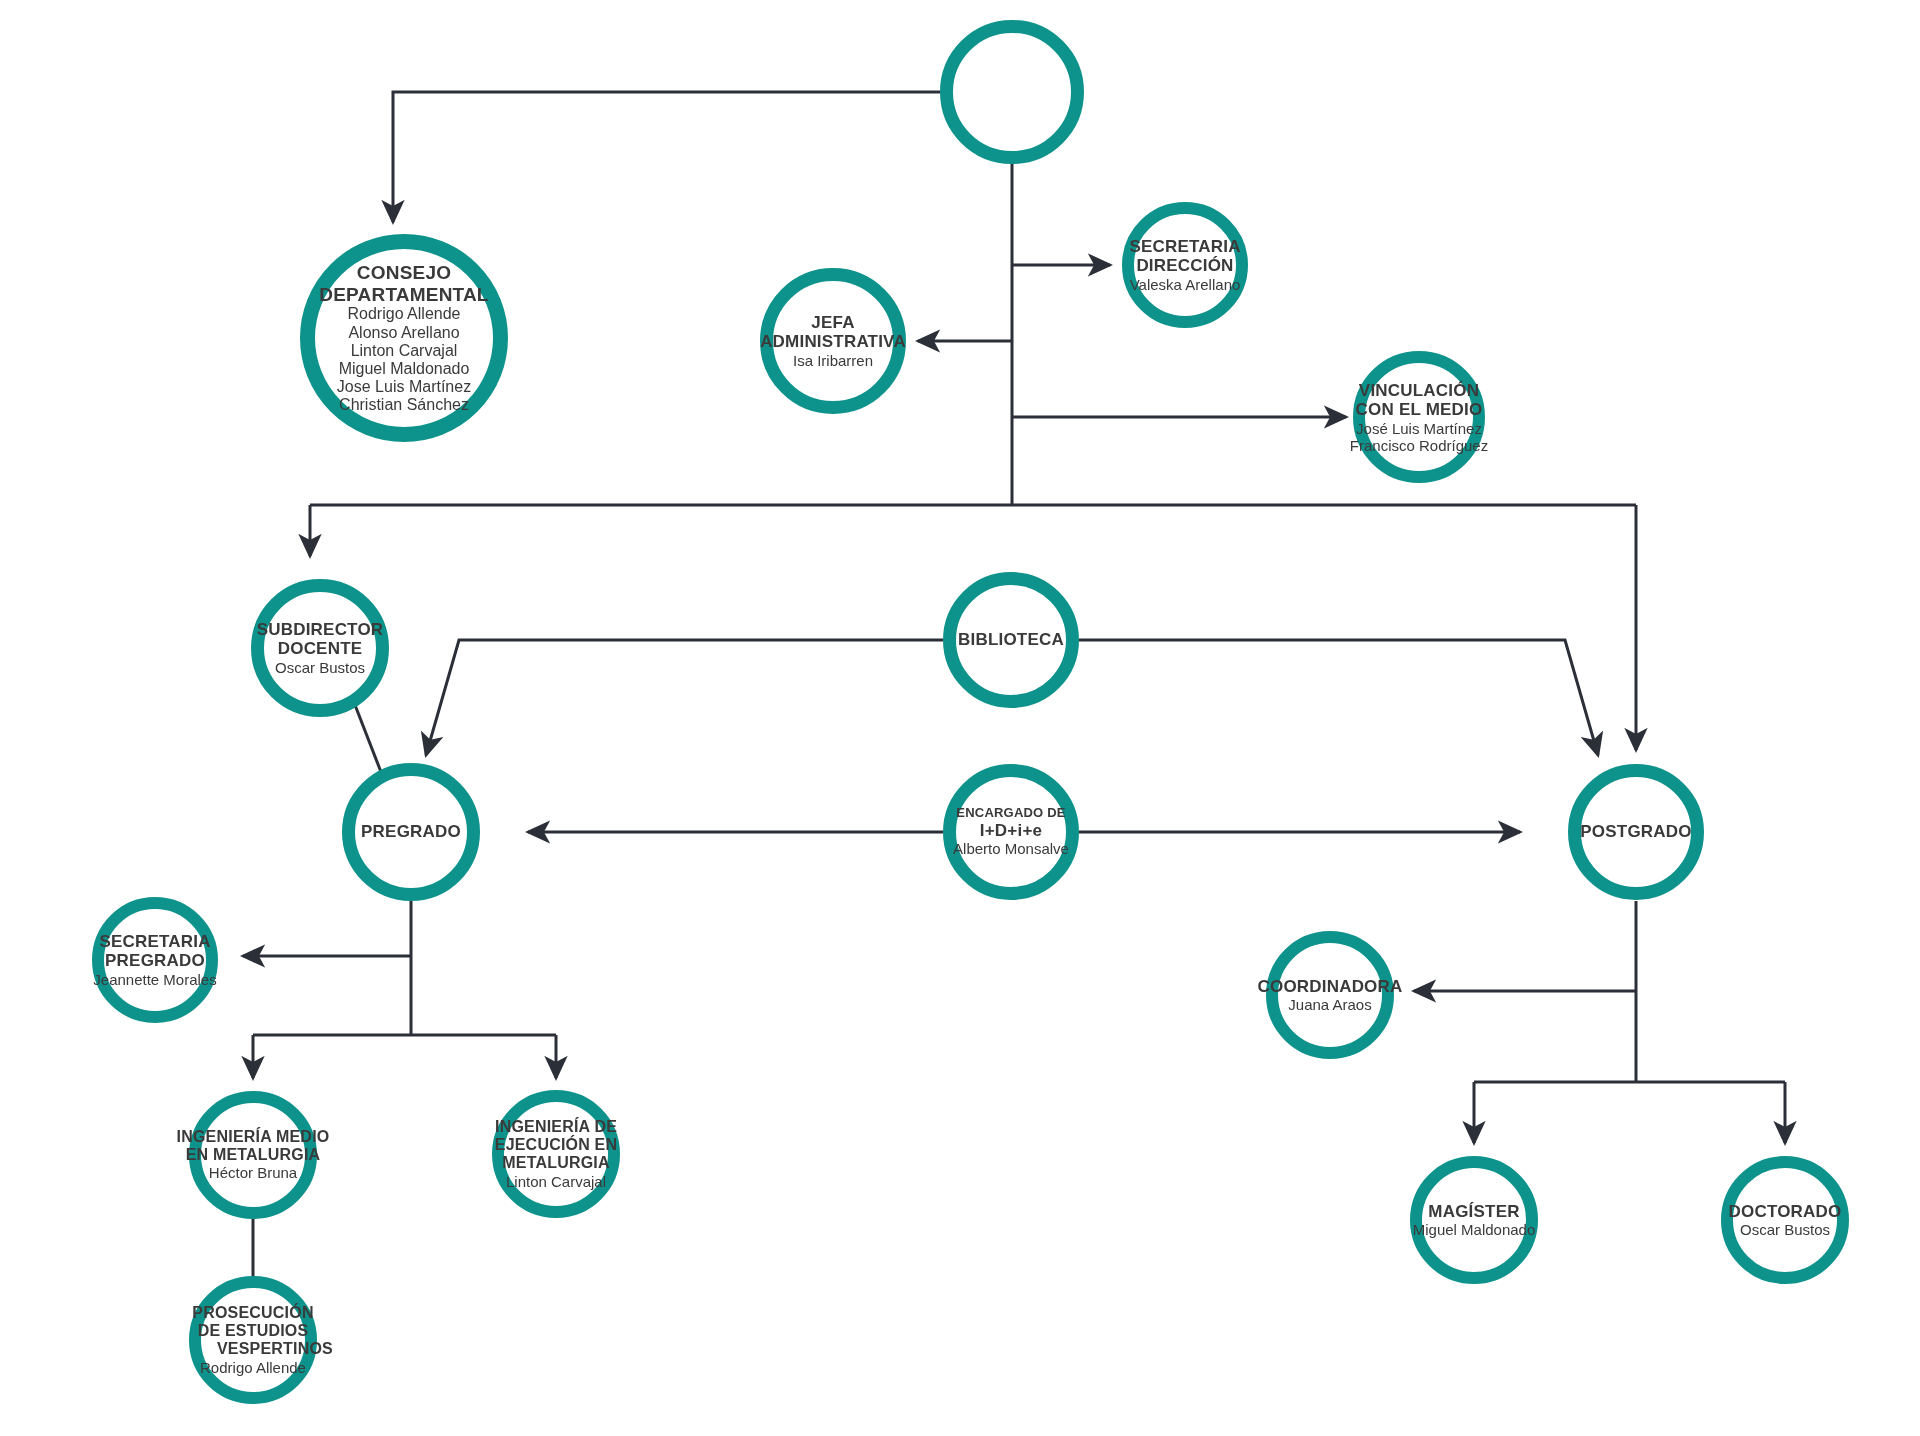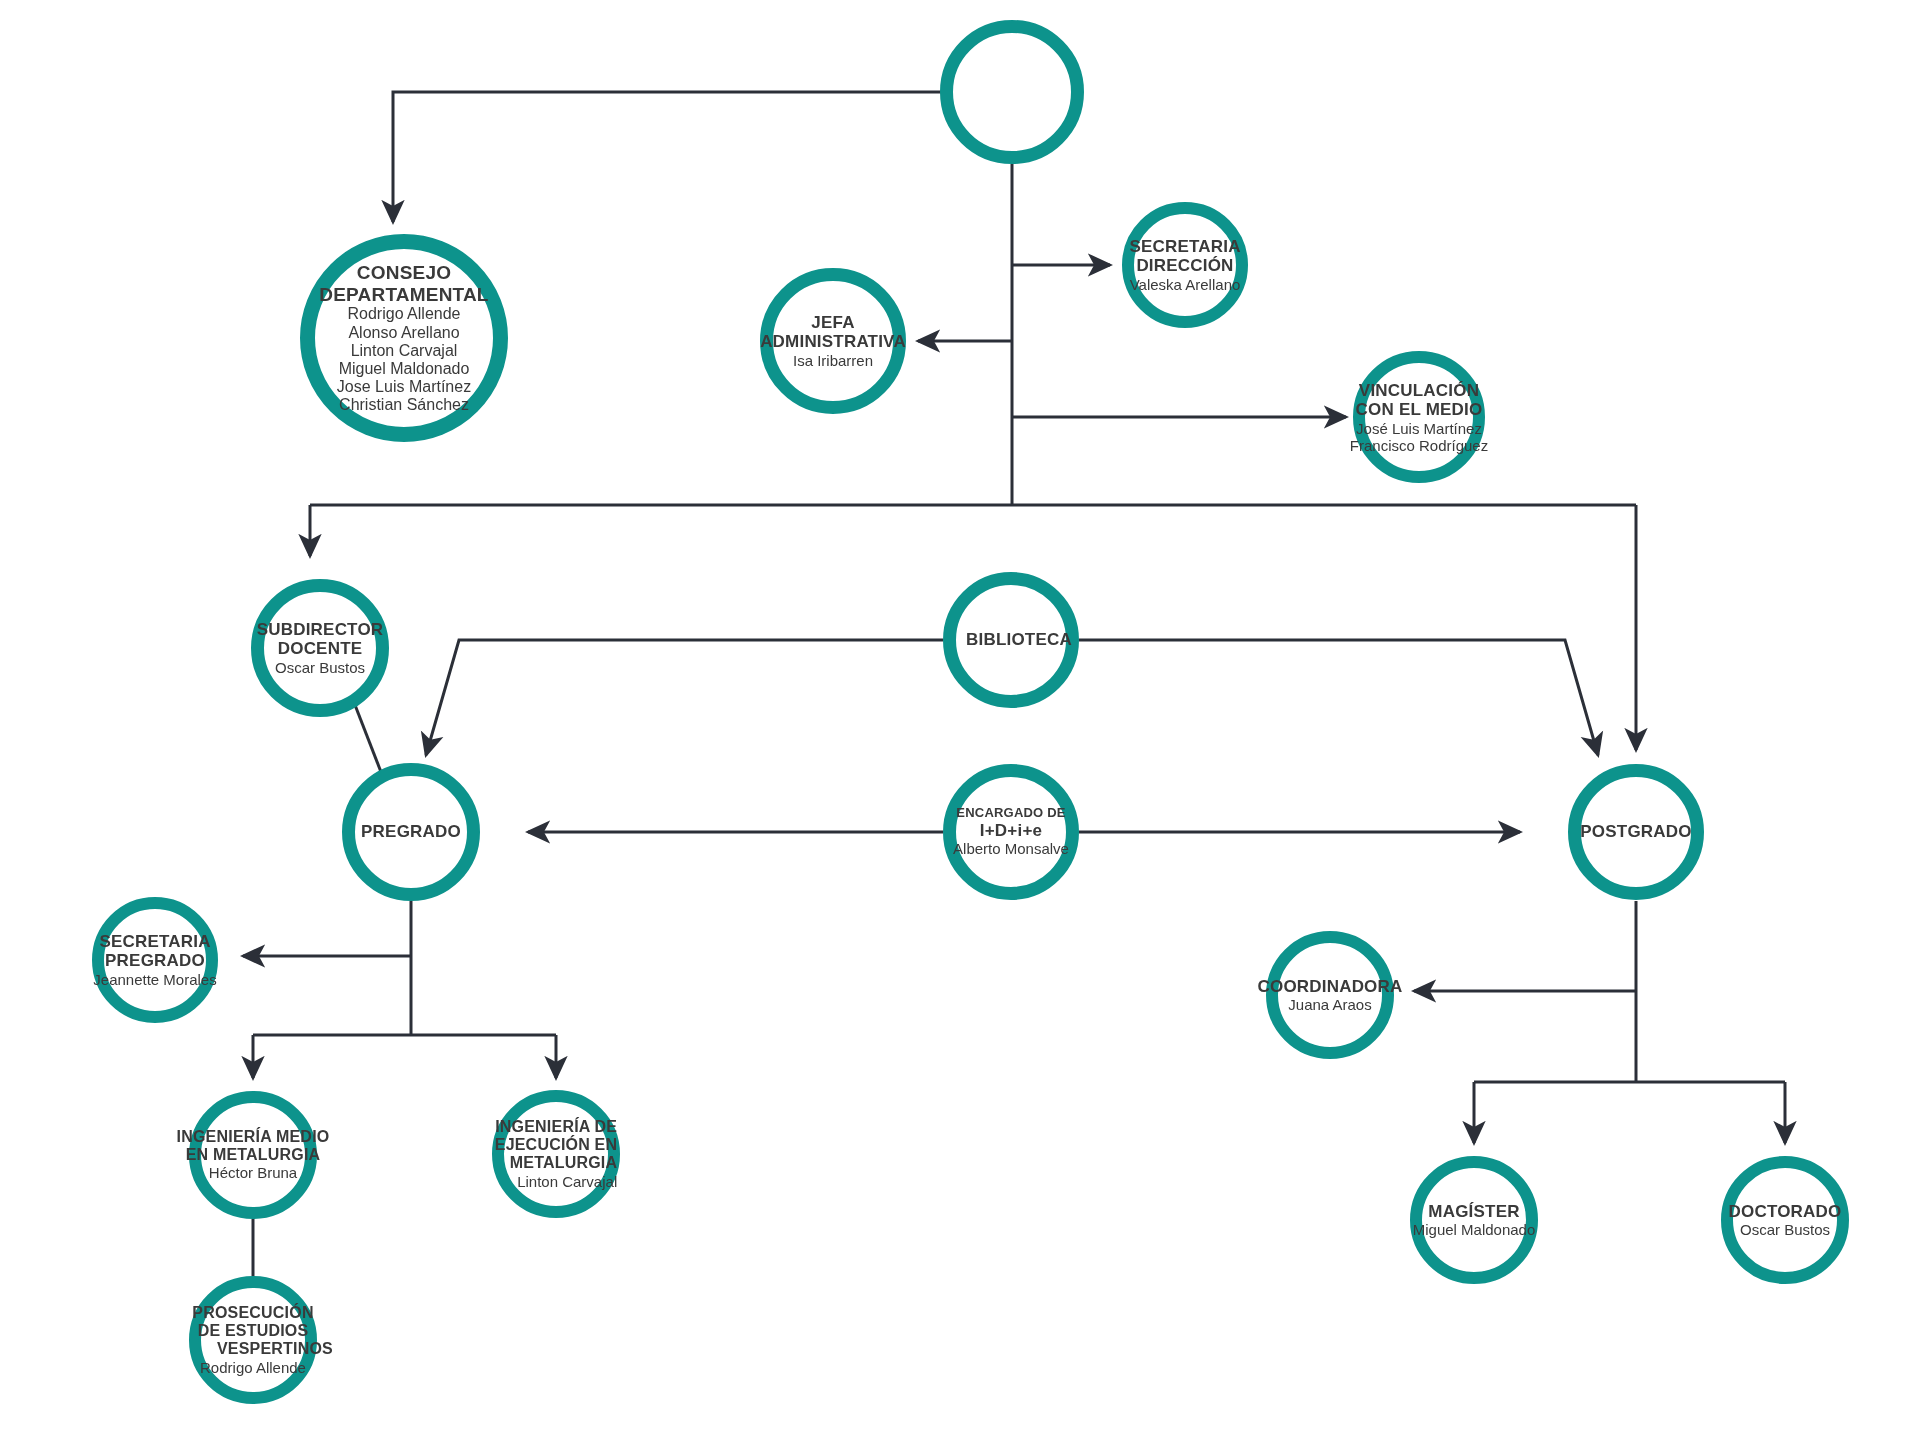--- a/index.html
+++ b/index.html
@@ -134,21 +134,21 @@
         <div class="node-title" style="font-size: 17px;">VINCULACIÓN</div>
         <div class="node-title" style="font-size: 17px;">CON EL MEDIO</div>
         <div class="node-person" style="font-size: 15px;">José Luis Martínez</div>
         <div class="node-person" style="font-size: 15px;">Francisco Rodríguez</div>
       </div>
       <div class="node-label" style="left: 320px; top: 648px;">
         <div class="node-title" style="font-size: 17px;">SUBDIRECTOR</div>
         <div class="node-title" style="font-size: 17px;">DOCENTE</div>
         <div class="node-person" style="font-size: 15px;">Oscar Bustos</div>
       </div>
-      <div class="node-label" style="left: 1011px; top: 640px; margin-left: 8px;">
+      <div class="node-label" style="left: 1011px; top: 640px;">
         <div class="node-title" style="font-size: 17px;">BIBLIOTECA</div>
       </div>
       <div class="node-label" style="left: 1636px; top: 832px;">
         <div class="node-title" style="font-size: 17px;">POSTGRADO</div>
       </div>
       <div class="node-label" style="left: 411px; top: 832px;">
         <div class="node-title" style="font-size: 17px;">PREGRADO</div>
       </div>
       <div class="node-label" style="left: 1011px; top: 832px;">
         <div class="node-title" style="font-size: 13px;">ENCARGADO DE</div>
@@ -162,21 +162,21 @@
       </div>
       <div class="node-label" style="left: 1330px; top: 995px;">
         <div class="node-title" style="font-size: 17px;">COORDINADORA</div>
         <div class="node-person" style="font-size: 15px;">Juana Araos</div>
       </div>
       <div class="node-label" style="left: 253px; top: 1155px;">
         <div class="node-title" style="font-size: 16px;">INGENIERÍA MEDIO</div>
         <div class="node-title" style="font-size: 16px;">EN METALURGIA</div>
         <div class="node-person" style="font-size: 15px;">Héctor Bruna</div>
       </div>
-      <div class="node-label" style="left: 556px; top: 1154px; text-align: right;">
+      <div class="node-label" style="left: 556px; top: 1154px;">
         <div class="node-title" style="font-size: 16px;">INGENIERÍA DE</div>
         <div class="node-title" style="font-size: 16px;">EJECUCIÓN EN</div>
         <div class="node-title" style="font-size: 16px;">METALURGIA</div>
         <div class="node-person" style="font-size: 15px;">Linton Carvajal</div>
       </div>
       <div class="node-label" style="left: 253px; top: 1340px;">
         <div class="node-title" style="font-size: 16px;">PROSECUCIÓN</div>
         <div class="node-title" style="font-size: 16px;">DE ESTUDIOS</div>
         <div class="node-title" style="font-size: 16px; margin-left: 44px;">VESPERTINOS</div>
         <div class="node-person" style="font-size: 15px;">Rodrigo Allende</div>

